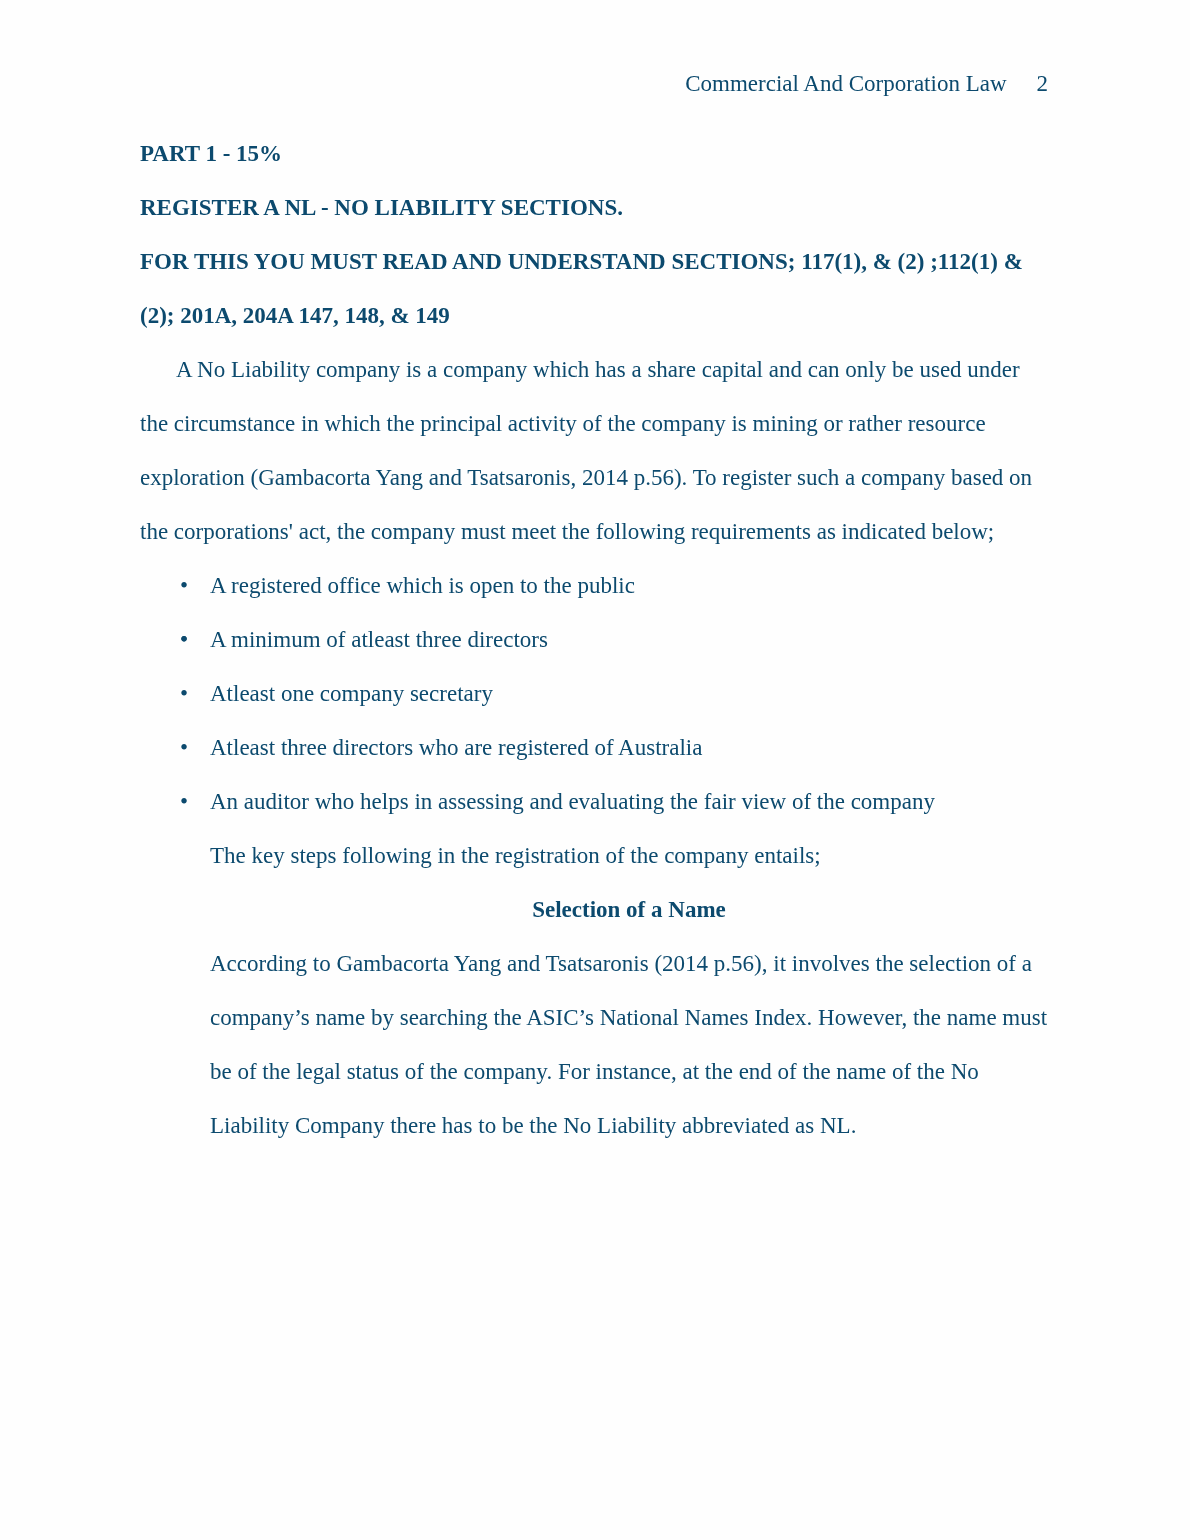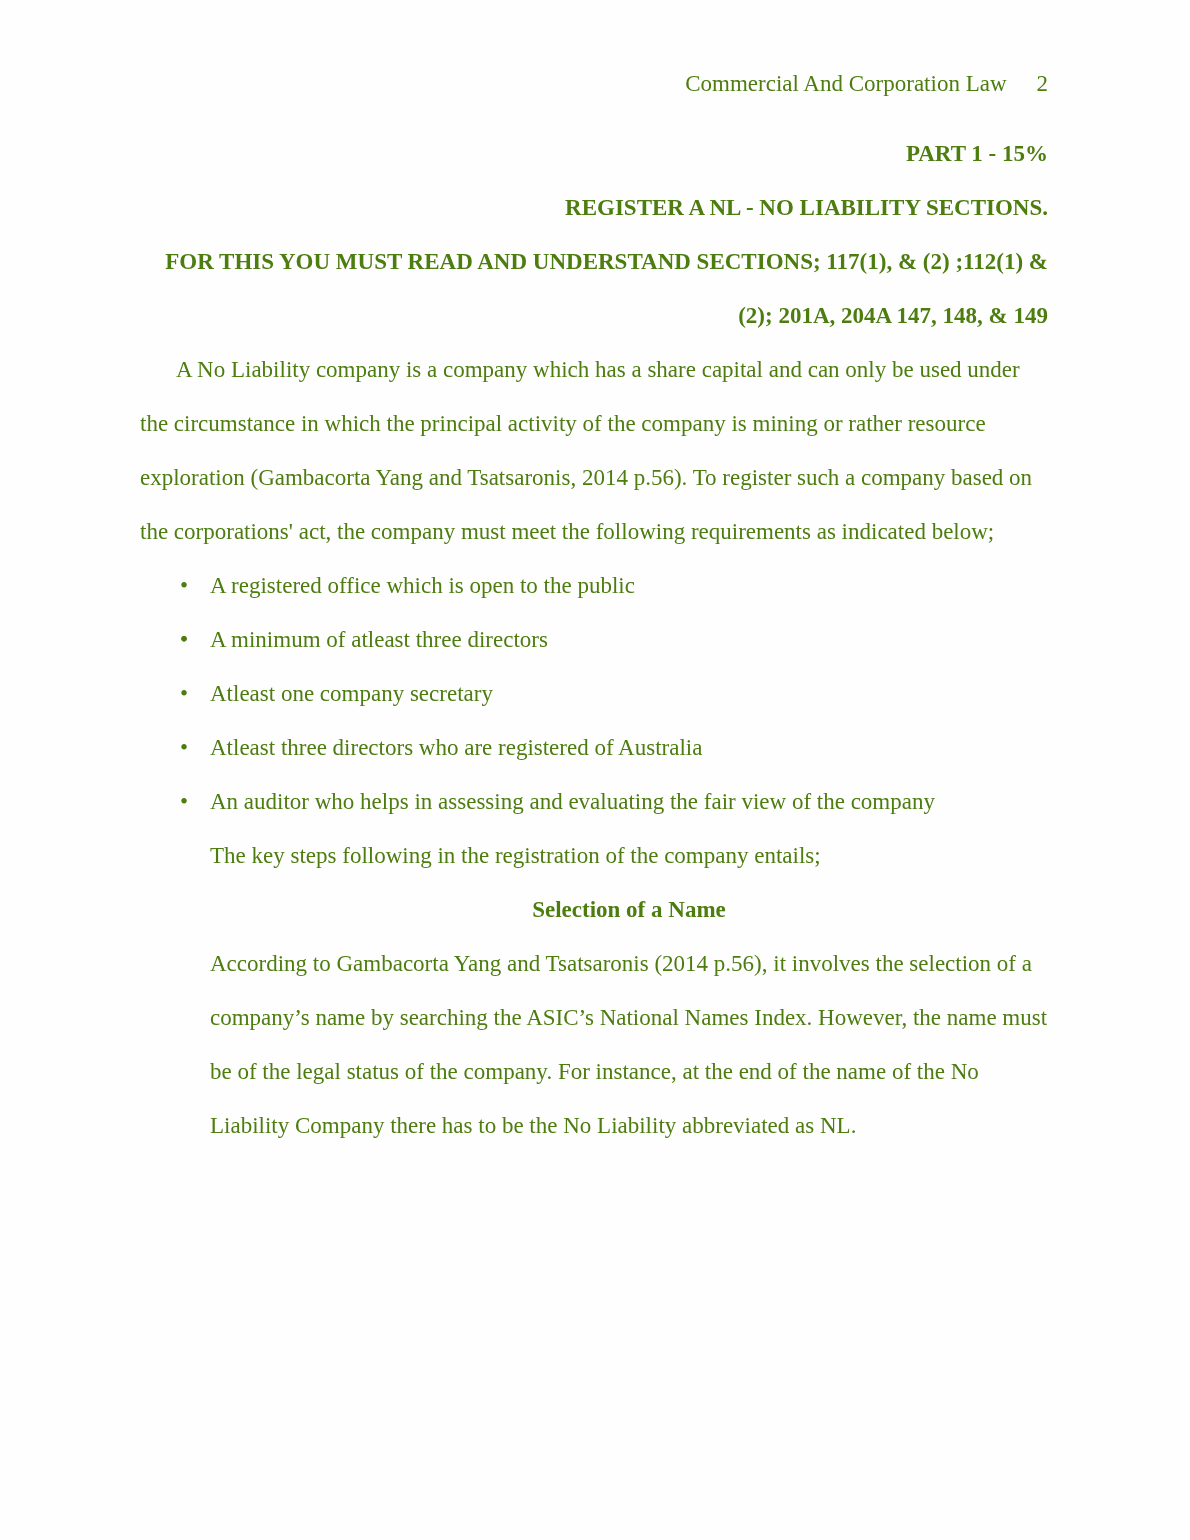--- a/index.html
+++ b/index.html
@@ -10,39 +10,39 @@
   .page {
     position: relative;
     width: 1190px;
     height: 1540px;
     background: #fefefe;
     box-sizing: border-box;
     padding: 57px 142px 0 140px;
     font-family: "Liberation Serif", "DejaVu Serif", serif;
     font-size: 23px;
     line-height: 54px;
-    color: #4d7c0f;
+    color: #0c4a6e;
     overflow: hidden;
   }
   .header {
     display: flex;
     justify-content: flex-end;
     align-items: baseline;
   }
   .header .pagenum {
     margin-left: 30px;
   }
   .content {
     margin-top: 16px;
   }
   p {
     margin: 0;
   }
   .heading {
-    text-align: right;
+    text-align: left;
     font-weight: bold;
   }
   .para.indent-first {
     text-indent: 36px;
     font-family: Liberation Serif, serif;
   }
   ul.req-list {
     margin: 0;
     padding: 0 0 0 40px;
     list-style: none;

